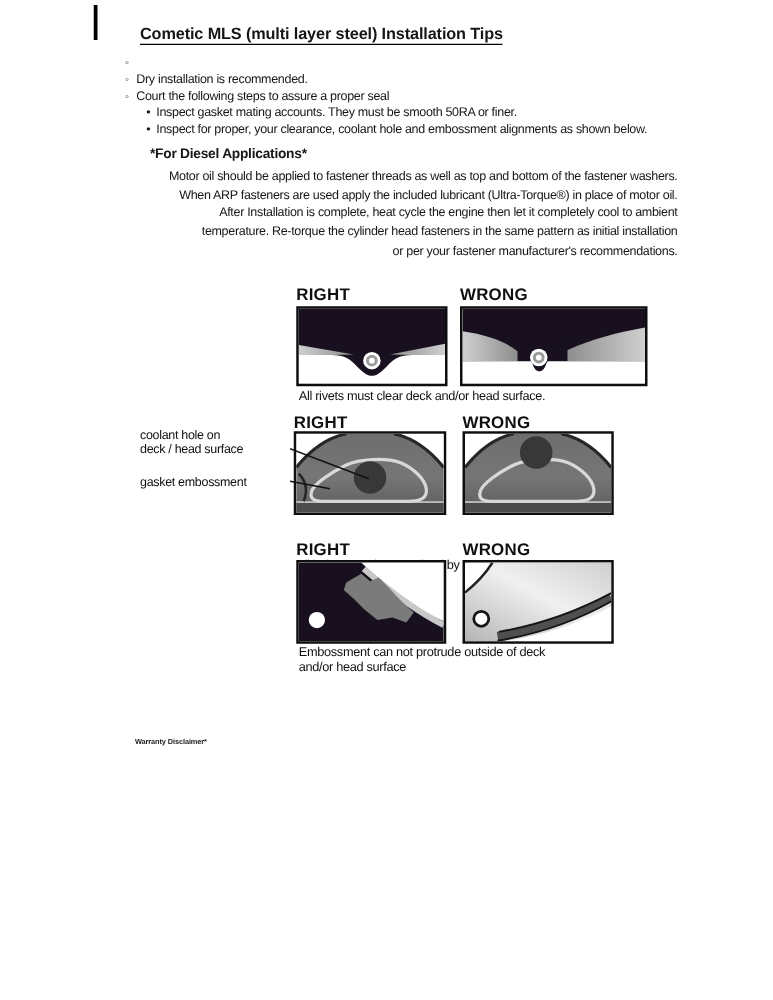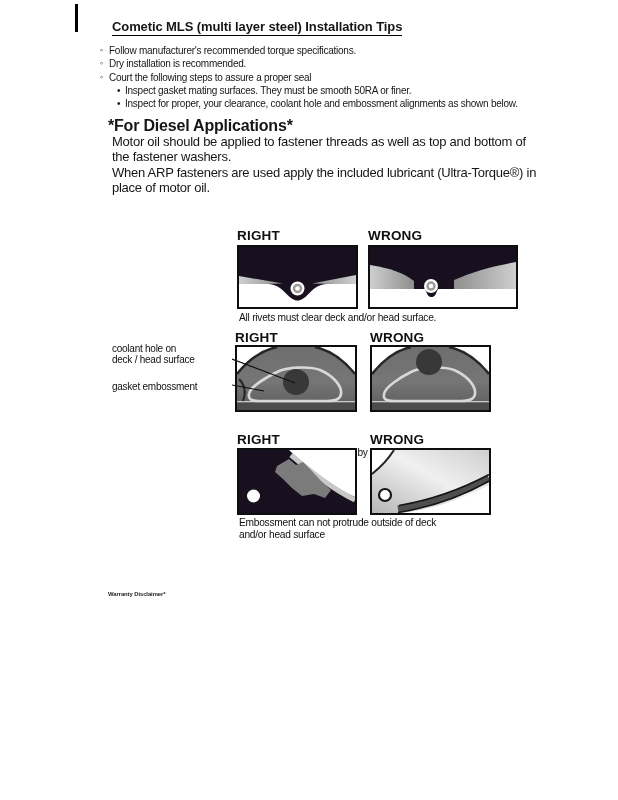--- a/index.html
+++ b/index.html
@@ -7,23 +7,23 @@
         font-family:"Liberation Sans",sans-serif;color:#161616;}
   .abs{position:absolute;}
   .crop-mark{left:75px;top:4px;width:3px;height:28px;background:#000;}
   .title{left:112px;top:19px;font-size:13px;font-weight:bold;letter-spacing:-0.1px;
          border-bottom:1.8px solid #000;padding-bottom:1px;}
   .tips{left:100px;top:44px;width:440px;font-size:10px;letter-spacing:-0.25px;}
   .tip{display:flex;line-height:13.3px;}
   .tip .mk{width:9px;flex:none;font-size:9px;}
   .tip.sub{margin-left:17px;}
   .tip.sub .mk{font-size:10px;width:8px;}
-  .dheading{left:108px;top:117px;font-size:16px;font-weight:bold;letter-spacing:-0.2px;}
-  .body-p{left:112px;width:430px;font-size:13px;line-height:15.3px;letter-spacing:-0.25px;
-          white-space:pre-line;}
+  .dheading{left:120px;top:117px;font-size:11px;font-weight:bold;letter-spacing:-0.2px;}
+  .body-p{left:112px;width:430px;font-size:10px;line-height:15.3px;letter-spacing:-0.25px;
+          white-space:pre-line;text-align:right;}
   .p1{top:134px;} .p2{top:163px;} .note{top:204px;}
   .dg-label{top:0;font-size:13.5px;font-weight:bold;letter-spacing:0.2px;color:#101010;}
   .dg-box{border:2px solid #0e0e0e;background:#fff;box-sizing:border-box;}
   .dg-box svg{display:block;width:100%;height:100%;}
   .caption{font-size:10.2px;letter-spacing:-0.25px;color:#101010;white-space:pre-line;line-height:11.6px;}
   .side-label{left:112px;width:120px;text-align:left;font-size:10px;letter-spacing:-0.25px;
               line-height:11.3px;white-space:pre-line;color:#101010;}
   .legal{left:108px;top:576px;width:436px;font-size:5.8px;line-height:7.25px;letter-spacing:-0.08px;
          color:#1c1c1c;white-space:pre;}
   .legal h4{margin:0 0 5px 0;font-size:5.9px;font-weight:bold;}
@@ -59,43 +59,45 @@
     </defs>
   </svg>
 
   <div class="abs crop-mark"></div>
 
   <div class="abs title">Cometic MLS (multi layer steel) Installation Tips</div>
 
   <div class="abs tips">
     <div class="tip">
       <span class="mk">◦</span>
-      <span>Follow manufacturer's recommended torque specifications.</span>
     </div>
     <div class="tip">
       <span class="mk">◦</span>
       <span>Dry installation is recommended.</span>
     </div>
     <div class="tip">
       <span class="mk">◦</span>
       <span>Court the following steps to assure a proper seal</span>
     </div>
     <div class="tip sub">
       <span class="mk">•</span>
-      <span>Inspect gasket mating surfaces.  They must be smooth 50RA or finer.</span>
+      <span>Inspect gasket mating accounts.  They must be smooth 50RA or finer.</span>
     </div>
     <div class="tip sub">
       <span class="mk">•</span>
       <span>Inspect for proper, your clearance, coolant hole and embossment alignments as shown below.</span>
     </div>
   </div>
 
   <div class="abs dheading">*For Diesel Applications*</div>
   <div class="abs body-p p1">Motor oil should be applied to fastener threads as well as top and bottom of the fastener washers.
 When ARP fasteners are used apply the included lubricant (Ultra-Torque®) in place of motor oil.</div>
+  <div class="abs body-p p2">After Installation is complete, heat cycle the engine then let it completely cool to ambient
+temperature. Re-torque the cylinder head fasteners in the same pattern as initial installation
+or per your fastener manufacturer's recommendations.</div>
 
   <div class="abs dg-label" style="left:237px;top:228px;width:121px;">RIGHT</div>
   <div class="abs dg-label" style="left:368px;top:228px;width:150px;">WRONG</div>
 
   <div class="abs dg-box" style="left:237px;top:245px;width:121px;height:64px;">
     <svg viewBox="0 0 117 60" preserveAspectRatio="none">
       <rect x="0" y="0" width="117" height="60" fill="#18101f"></rect>
       <path d="M0,29 L44,36.5 L0,37.5 Z" fill="url(#gWedge)"></path>
       <path d="M117,28 L73,36.5 L117,37.5 Z" fill="url(#gWedgeR)"></path>
       <path d="M0,37 L26,37 C37,37 40,39.5 47,46.5 C53,52.5 55.5,53.5 58.5,53.5 C61.5,53.5 64,52.5 70,46.5 C77,39.5 80,37 91,37 L117,37 L117,60 L0,60 Z" fill="#ffffff"></path>

